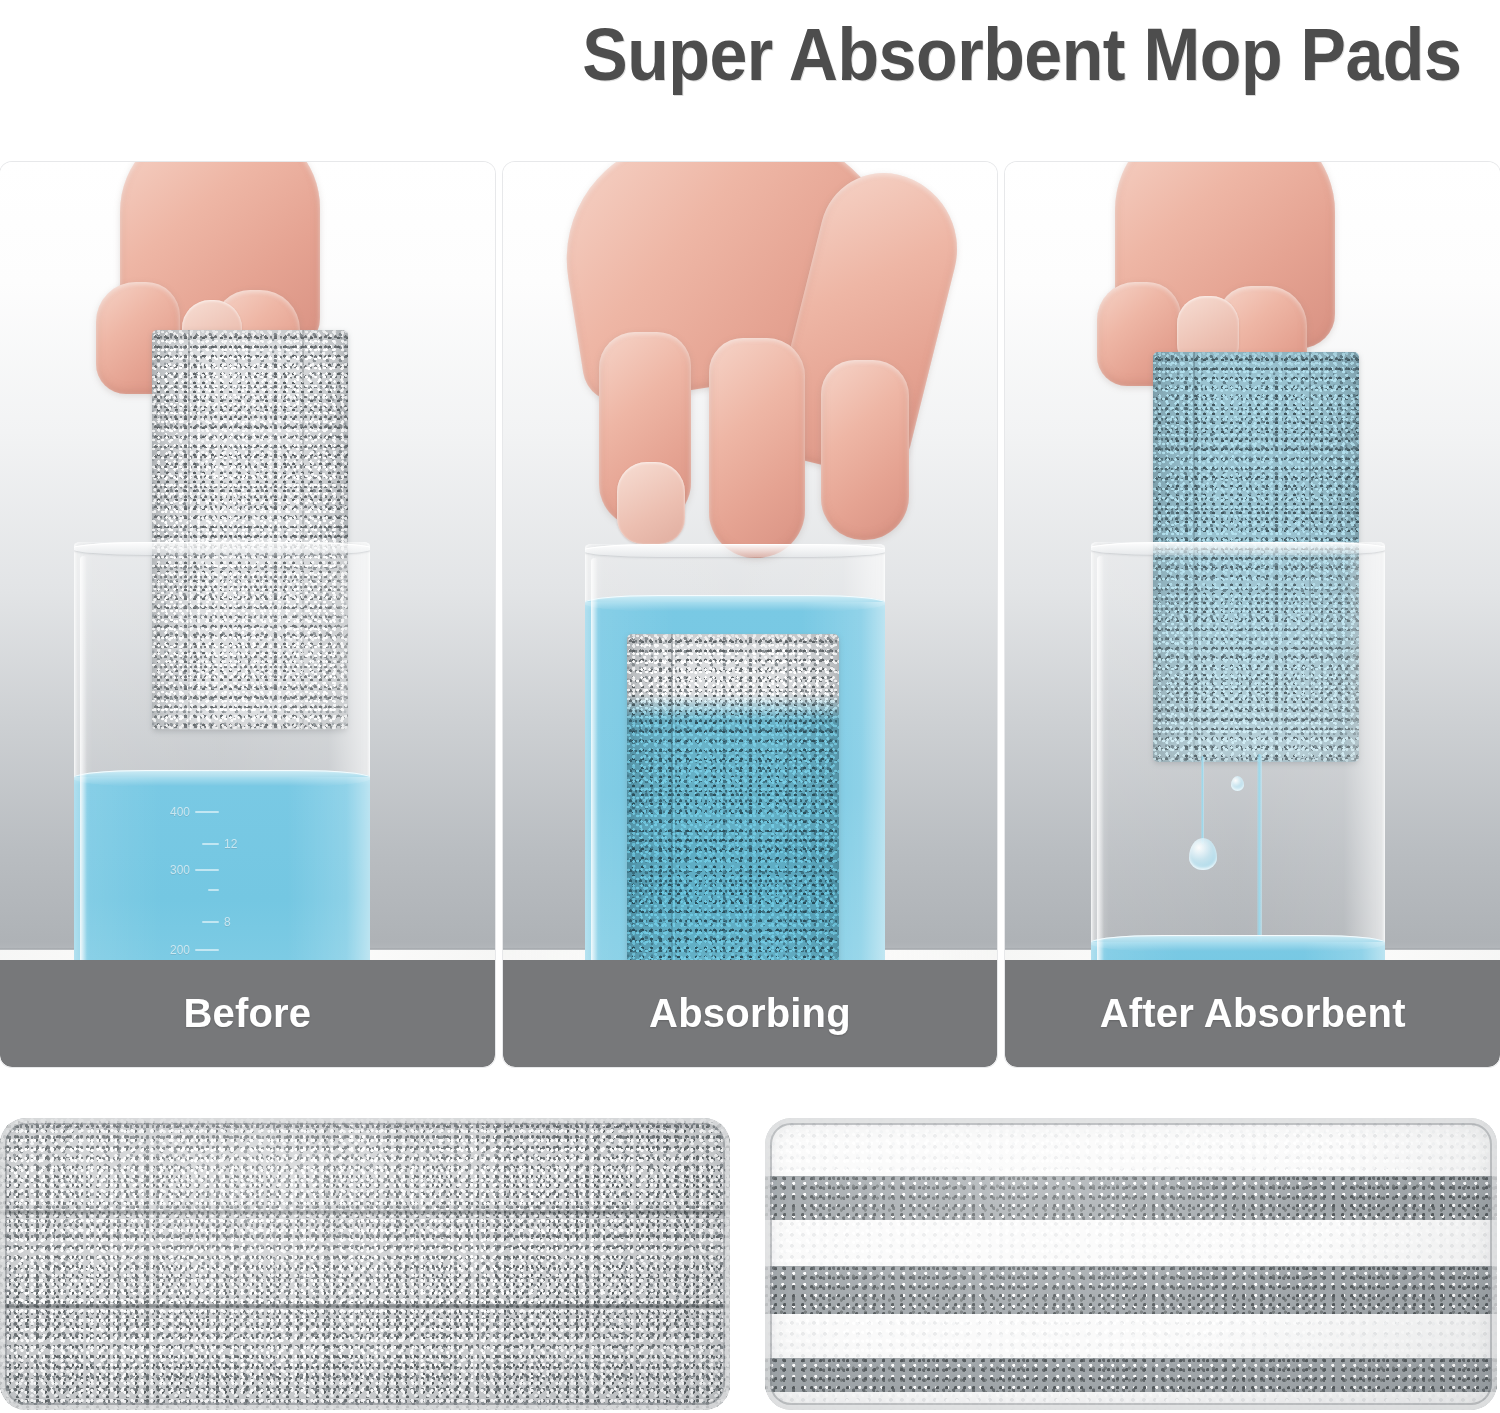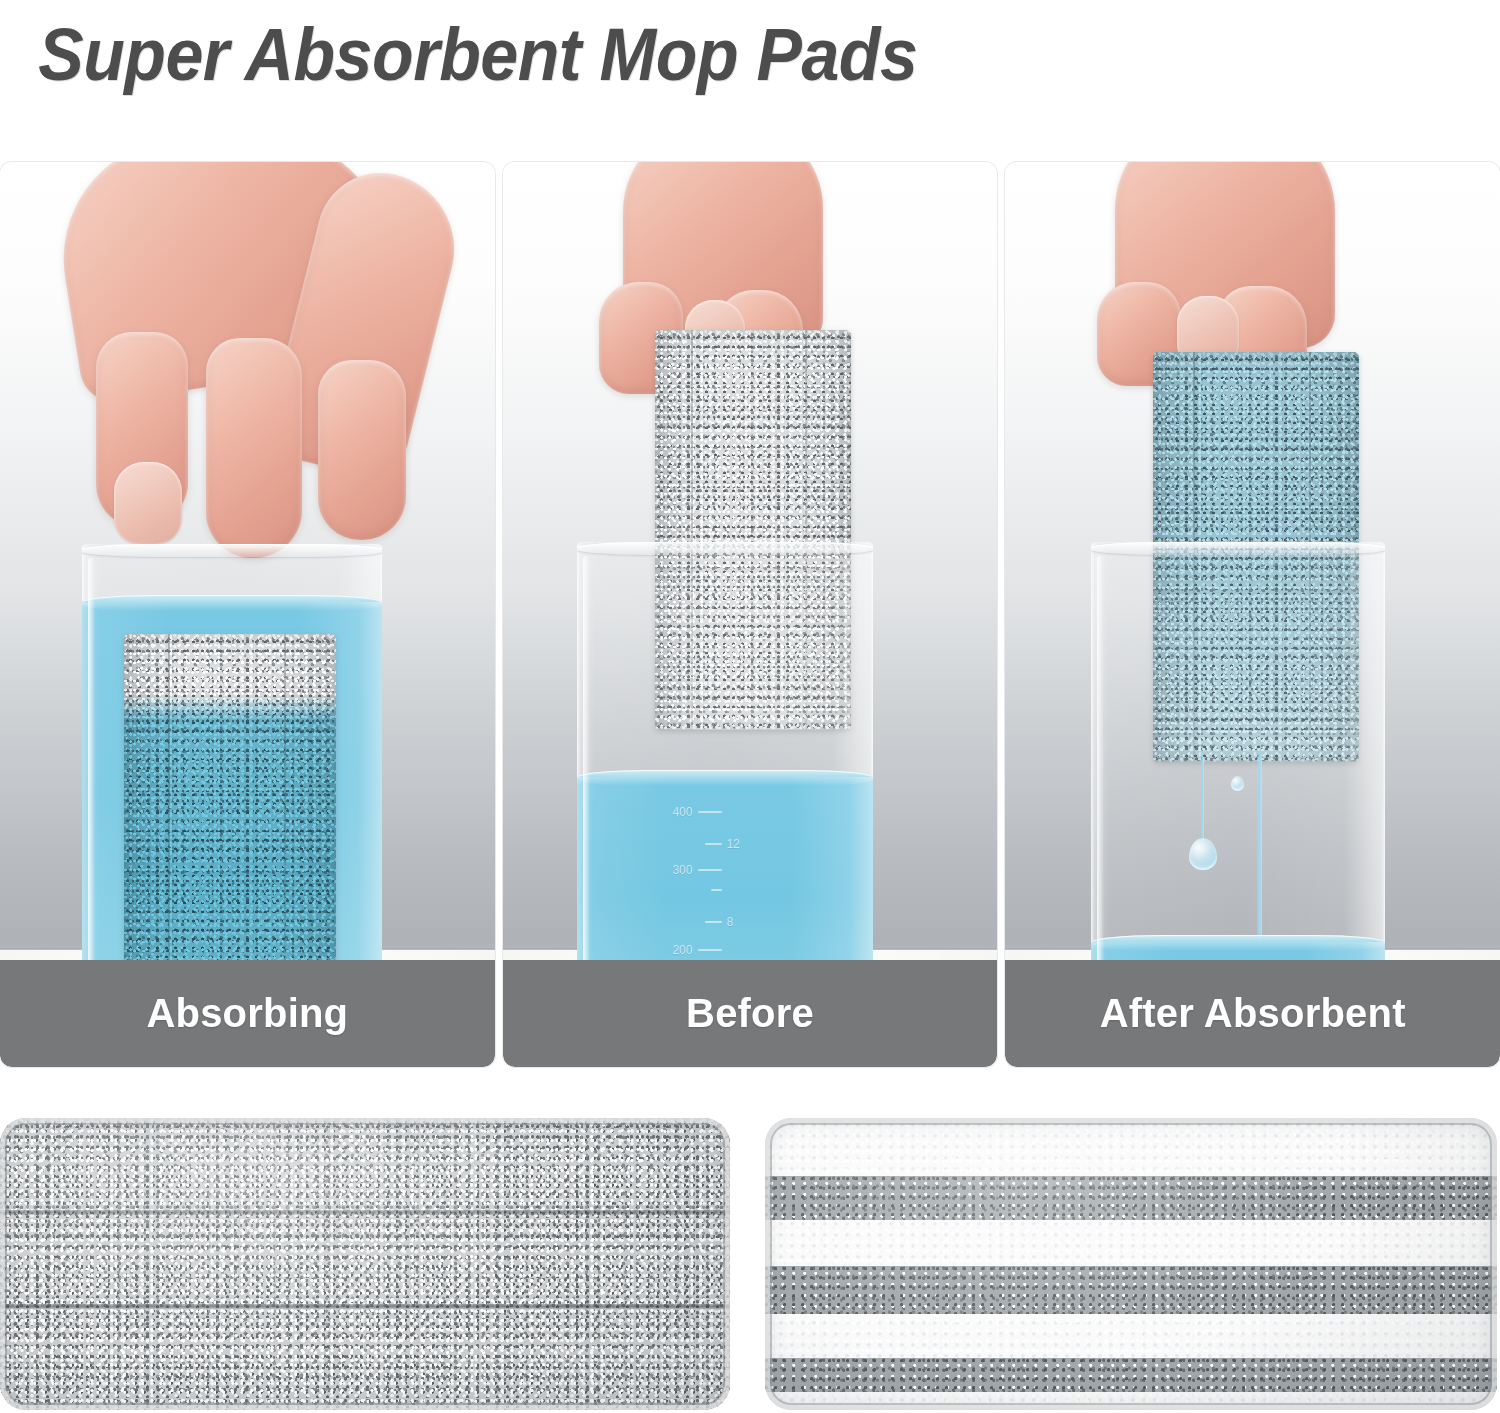--- a/index.html
+++ b/index.html
@@ -12,23 +12,22 @@
     overflow: hidden;
     position: relative;
   }
 
   
   .title-bar {
     width: 1500px;
     height: 108px;
     display: flex;
     align-items: center;
-    justify-content: flex-start;
+    justify-content: flex-end;
     background: #ffffff;
-    font-style: italic;
   }
   .title-text {
     font-family: "Liberation Sans Narrow", "Liberation Sans", sans-serif;
     font-size: 74px;
     font-weight: bold;
     color: #4d4d4d;
     letter-spacing: -0.5px;
     transform: scaleX(0.92);
     text-shadow: 1px 1px 0 rgba(120,120,120,0.25);
     white-space: nowrap;
@@ -400,20 +399,81 @@
 </div>
 
 <div class="panel-row">
 
   <div class="panel">
     <div class="scene"></div>
     <div class="table-edge"></div>
     <div class="table-plane"></div>
 
     <div class="hand">
+      <div class="knuckle" style="left:120px; top:-40px; width:200px; height:230px;
+           border-radius:90px 86px 34px 30px;"></div>
+      <div class="finger" style="left:96px; top:120px; width:84px; height:112px;
+           border-radius:40px 34px 28px 30px;"></div>
+      <div class="finger" style="left:214px; top:128px; width:86px; height:104px;
+           border-radius:36px 40px 30px 26px;"></div>
+      <div class="nail" style="left:182px; top:138px; width:60px; height:74px;
+           border-radius:28px 28px 24px 24px;"></div>
+    </div>
+
+    <div class="pad-chenille" style="left:152px; top:168px; width:196px; height:400px;">
+      <div class="pad-seam" style="left:36px;"></div>
+      <div class="pad-seam" style="left:150px;"></div>
+    </div>
+
+    <div class="beaker" style="left:74px; top:380px; width:296px; height:540px;">
+      <div class="liquid" style="height:305px;">
+        <div class="marks">
+          <div class="mark-row" style="left:96px; top:28px;">
+            <span>400</span>
+            <i class="tick lg"></i>
+          </div>
+          <div class="mark-row" style="left:128px; top:60px;">
+            <i class="tick md"></i>
+            <span>12</span>
+          </div>
+          <div class="mark-row" style="left:96px; top:86px;">
+            <span>300</span>
+            <i class="tick lg"></i>
+          </div>
+          <div class="mark-row" style="left:134px; top:112px;">
+            <i class="tick sm"></i>
+          </div>
+          <div class="mark-row" style="left:128px; top:138px;">
+            <i class="tick md"></i>
+            <span>8</span>
+          </div>
+          <div class="mark-row" style="left:96px; top:166px;">
+            <span>200</span>
+            <i class="tick lg"></i>
+          </div>
+          <div class="mark-row" style="left:134px; top:194px;">
+            <i class="tick sm"></i>
+          </div>
+        </div>
+      </div>
+      <div class="beaker-base"></div>
+    </div>
+    <div class="beaker-shadow" style="left:58px; top:892px; width:332px; height:44px;"></div>
+
+    <div class="caption">
+      <span class="caption-label">Before</span>
+    </div>
+  </div>
+
+  <div class="panel">
+    <div class="scene"></div>
+    <div class="table-edge"></div>
+    <div class="table-plane"></div>
+
+    <div class="hand">
       <div class="knuckle" style="left:64px; top:-30px; width:330px; height:250px;
            border-radius:120px 150px 40px 34px; transform:rotate(-9deg);"></div>
       <div class="knuckle" style="left:296px; top:10px; width:140px; height:300px;
            border-radius:70px 84px 44px 40px; transform:rotate(14deg);"></div>
       <div class="finger" style="left:96px; top:170px; width:92px; height:196px;
            border-radius:36px 34px 46px 44px;"></div>
       <div class="finger" style="left:206px; top:176px; width:96px; height:220px;
            border-radius:34px 38px 48px 46px;"></div>
       <div class="finger" style="left:318px; top:198px; width:88px; height:180px;
            border-radius:34px 36px 44px 42px;"></div>
@@ -436,81 +496,20 @@
       <span class="caption-label">Absorbing</span>
     </div>
   </div>
 
   <div class="panel">
     <div class="scene"></div>
     <div class="table-edge"></div>
     <div class="table-plane"></div>
 
     <div class="hand">
-      <div class="knuckle" style="left:120px; top:-40px; width:200px; height:230px;
-           border-radius:90px 86px 34px 30px;"></div>
-      <div class="finger" style="left:96px; top:120px; width:84px; height:112px;
-           border-radius:40px 34px 28px 30px;"></div>
-      <div class="finger" style="left:214px; top:128px; width:86px; height:104px;
-           border-radius:36px 40px 30px 26px;"></div>
-      <div class="nail" style="left:182px; top:138px; width:60px; height:74px;
-           border-radius:28px 28px 24px 24px;"></div>
-    </div>
-
-    <div class="pad-chenille" style="left:152px; top:168px; width:196px; height:400px;">
-      <div class="pad-seam" style="left:36px;"></div>
-      <div class="pad-seam" style="left:150px;"></div>
-    </div>
-
-    <div class="beaker" style="left:74px; top:380px; width:296px; height:540px;">
-      <div class="liquid" style="height:305px;">
-        <div class="marks">
-          <div class="mark-row" style="left:96px; top:28px;">
-            <span>400</span>
-            <i class="tick lg"></i>
-          </div>
-          <div class="mark-row" style="left:128px; top:60px;">
-            <i class="tick md"></i>
-            <span>12</span>
-          </div>
-          <div class="mark-row" style="left:96px; top:86px;">
-            <span>300</span>
-            <i class="tick lg"></i>
-          </div>
-          <div class="mark-row" style="left:134px; top:112px;">
-            <i class="tick sm"></i>
-          </div>
-          <div class="mark-row" style="left:128px; top:138px;">
-            <i class="tick md"></i>
-            <span>8</span>
-          </div>
-          <div class="mark-row" style="left:96px; top:166px;">
-            <span>200</span>
-            <i class="tick lg"></i>
-          </div>
-          <div class="mark-row" style="left:134px; top:194px;">
-            <i class="tick sm"></i>
-          </div>
-        </div>
-      </div>
-      <div class="beaker-base"></div>
-    </div>
-    <div class="beaker-shadow" style="left:58px; top:892px; width:332px; height:44px;"></div>
-
-    <div class="caption">
-      <span class="caption-label">Before</span>
-    </div>
-  </div>
-
-  <div class="panel">
-    <div class="scene"></div>
-    <div class="table-edge"></div>
-    <div class="table-plane"></div>
-
-    <div class="hand">
       <div class="knuckle" style="left:110px; top:-46px; width:220px; height:232px;
            border-radius:94px 96px 34px 30px;"></div>
       <div class="finger" style="left:92px; top:120px; width:84px; height:104px;
            border-radius:38px 34px 28px 30px;"></div>
       <div class="finger" style="left:212px; top:124px; width:90px; height:100px;
            border-radius:34px 40px 30px 26px;"></div>
       <div class="nail" style="left:172px; top:134px; width:62px; height:72px;
            border-radius:28px 28px 24px 24px;"></div>
     </div>
 

